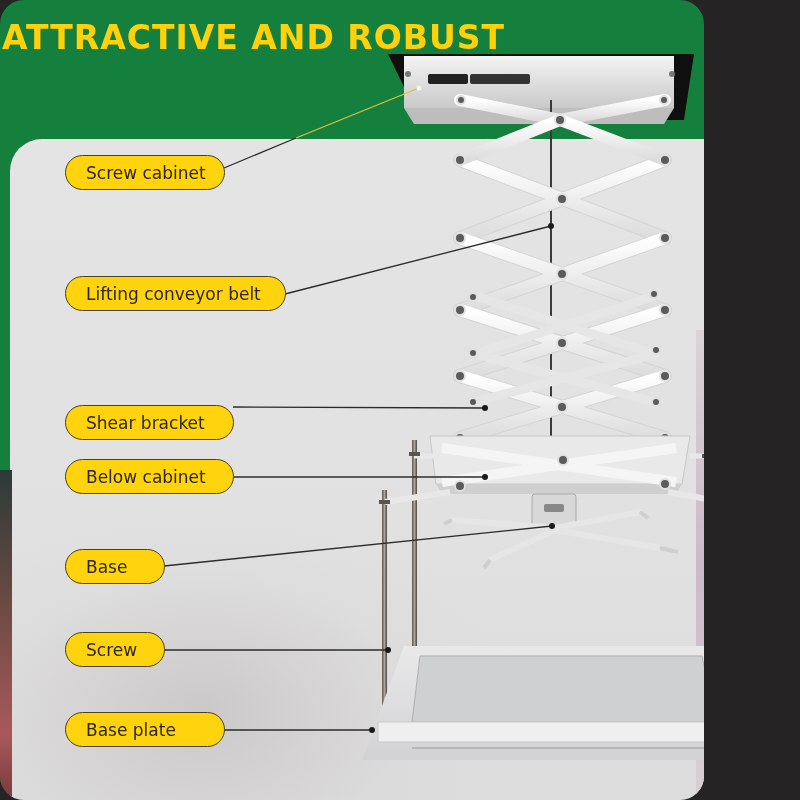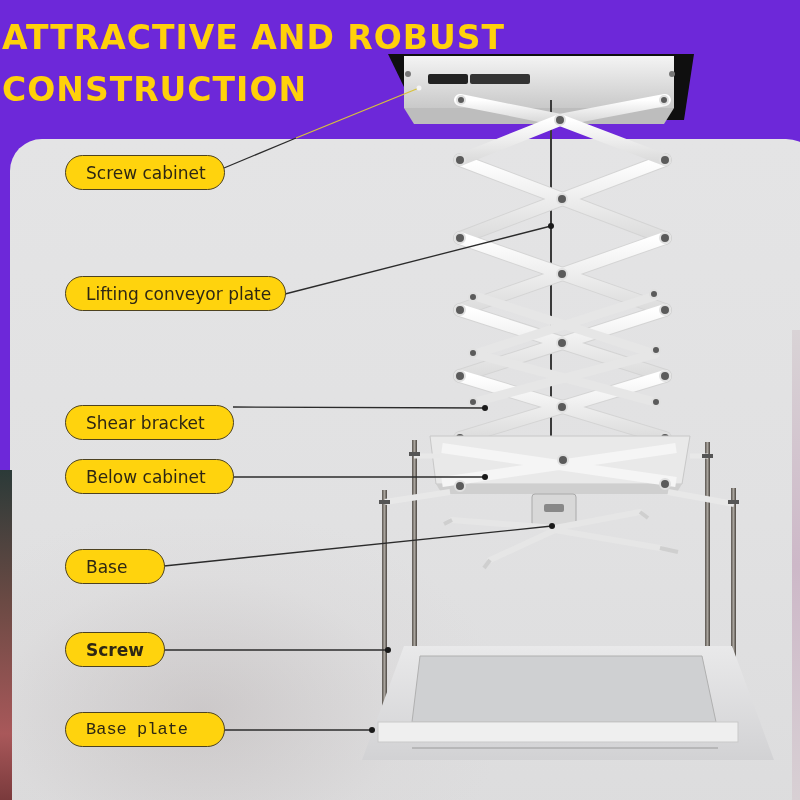--- a/index.html
+++ b/index.html
@@ -1,17 +1,17 @@
 <!DOCTYPE html>
 <html><head>
   <meta charset="utf-8">
   <style>
     * { box-sizing: border-box; margin: 0; padding: 0; }
     html, body { width: 800px; height: 800px; overflow: hidden; background: #252324; }
-    .stage { position: relative; width: 800px; height: 800px; background: #6d28d9; overflow: hidden; }
+    .stage { position: relative; width: 704px; height: 800px; background: #15803d; overflow: hidden; border-radius: 24px; }
 
     .title {
       position: absolute; left: 2px; top: 12px;
       font-family: "DejaVu Sans", sans-serif; font-weight: bold;
       color: #FFD10A; font-size: 33px; line-height: 52px; letter-spacing: 1px;
       text-transform: uppercase;
     }
     .title span { display: block; white-space: nowrap; }
 
     .panel {
@@ -49,21 +49,20 @@
       white-space: nowrap;
     }
   </style>
 </head>
 <body>
 
 <div class="stage">
 
   <div class="title">
     <span>ATTRACTIVE AND ROBUST</span>
-    <span>CONSTRUCTION</span>
   </div>
 
   <div class="panel">
     <div class="photo-haze"></div>
   </div>
   <div class="side-photo"></div>
   <div class="right-strip"></div>
 
   <svg class="product" viewBox="0 0 800 800" xmlns="http://www.w3.org/2000/svg">
     <defs>
@@ -227,31 +226,31 @@
       <circle cx="388" cy="650" r="3" fill="#1a1a1a" stroke="none"></circle>
       <line x1="224" y1="730" x2="372" y2="730" stroke="#2b2b2b"></line>
       <circle cx="372" cy="730" r="3" fill="#1a1a1a" stroke="none"></circle>
     </g>
   </svg>
 
   <div class="pill" style="left:65px; top:155px; width:160px;">
     <span>Screw cabinet</span>
   </div>
   <div class="pill" style="left:65px; top:276px; width:221px;">
-    <span>Lifting conveyor plate</span>
+    <span>Lifting conveyor belt</span>
   </div>
   <div class="pill" style="left:65px; top:389px; width:169px;margin-top:16px;">
     <span>Shear bracket</span>
   </div>
   <div class="pill" style="left:65px; top:459px; width:169px;align-items:center;">
     <span>Below cabinet</span>
   </div>
   <div class="pill" style="left:65px; top:549px; width:100px;">
     <span>Base</span>
   </div>
-  <div class="pill" style="left:65px; top:632px; width:100px;font-weight:bold;">
+  <div class="pill" style="left:65px; top:632px; width:100px;">
     <span>Screw</span>
   </div>
-  <div class="pill" style="left:65px; top:712px; width:160px;font-family:Liberation Mono, monospace;">
+  <div class="pill" style="left:65px; top:712px; width:160px;">
     <span>Base plate</span>
   </div>
 
 </div>
 
 </body></html>

